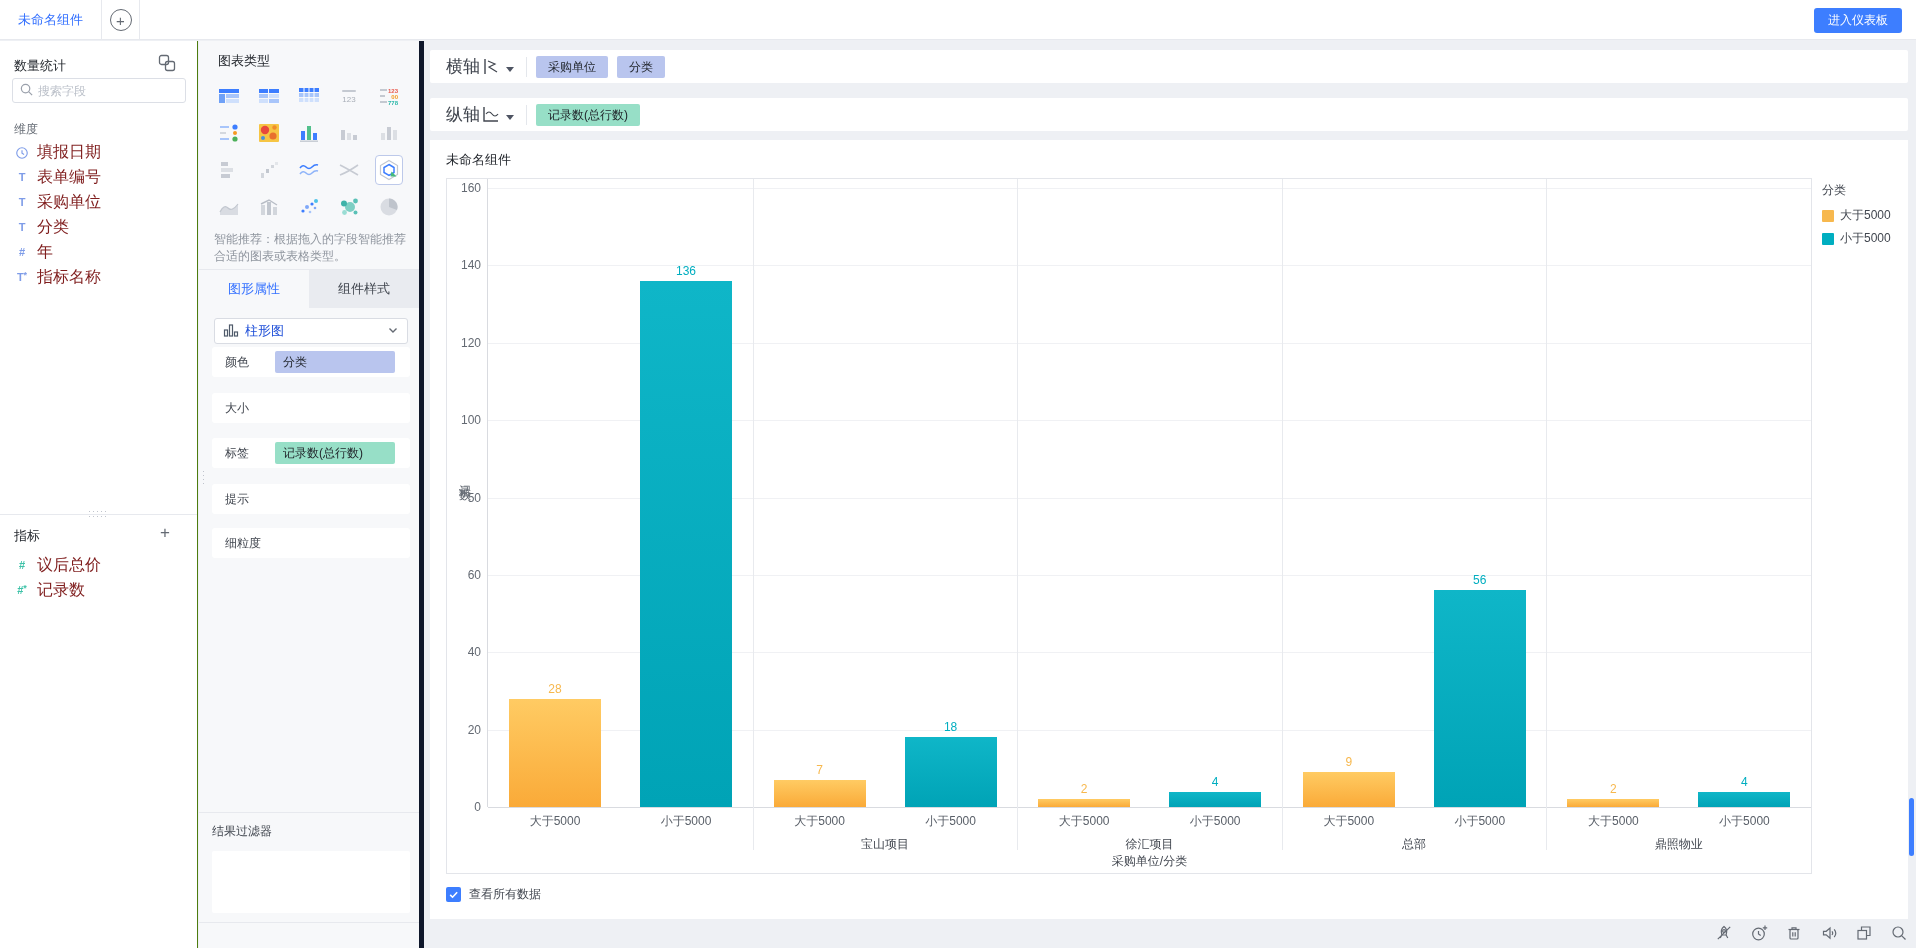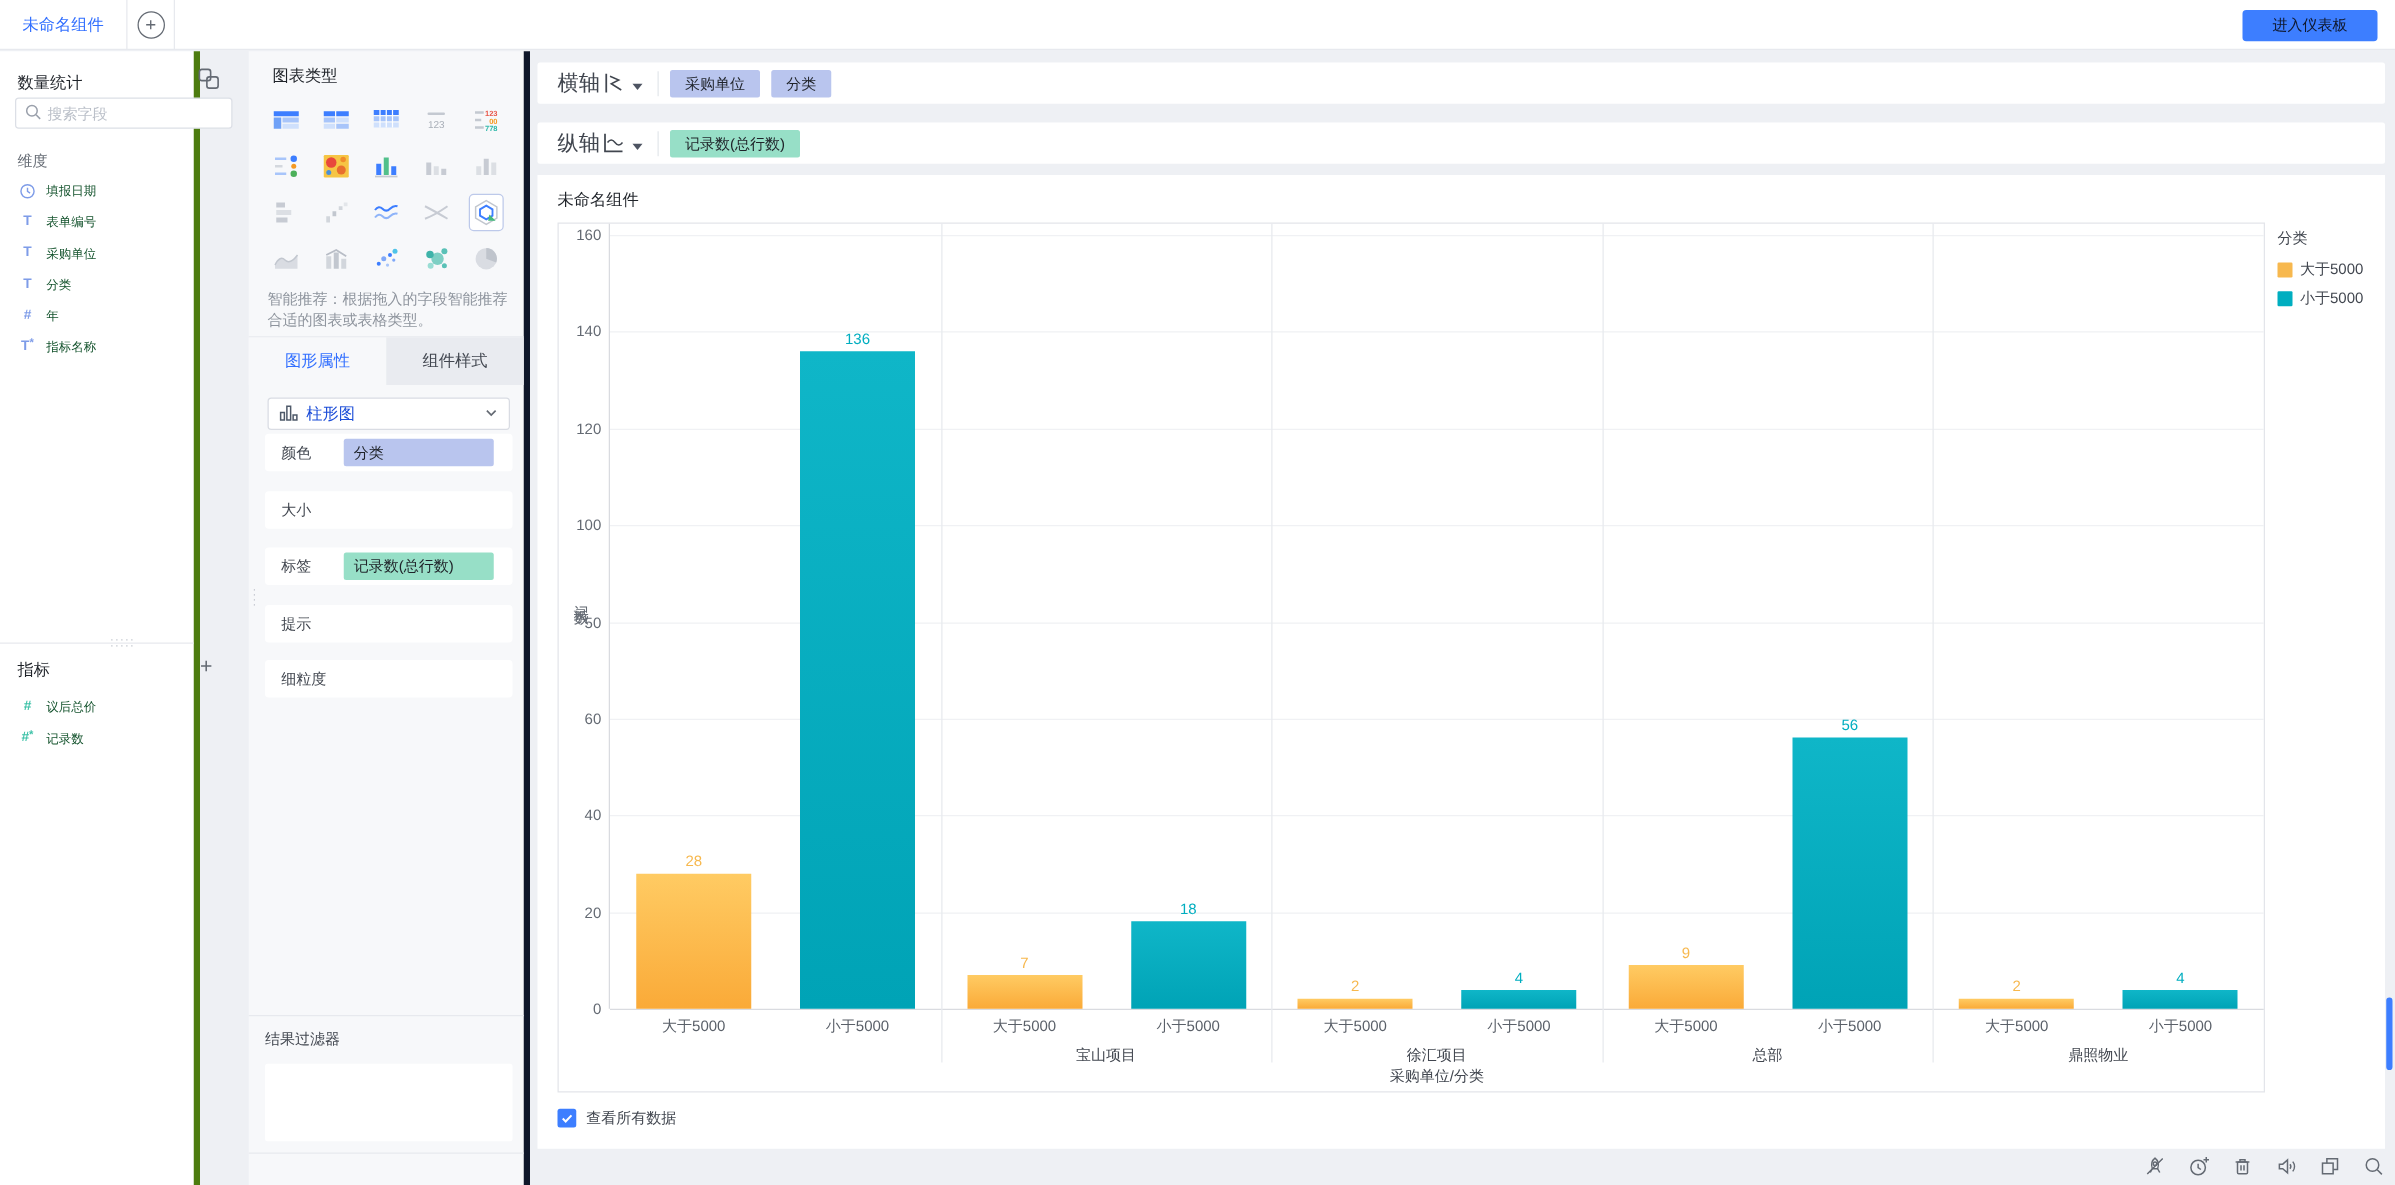--- a/index.html
+++ b/index.html
@@ -9,37 +9,37 @@
     background:#eef0f4; color:#1f2329; position:relative; font-size:12px;
   }
   
   .topbar { position:absolute; top:0; left:0; right:0; height:40px; background:#fff; border-bottom:1px solid #e7e9ee; z-index:9; }
   .tab-active { position:absolute; left:0; top:0; width:102px; height:40px; border-right:1px solid #e7e9ee;
     display:flex; align-items:center; justify-content:center; color:#3370ff; font-size:13px; cursor:pointer; }
   .tab-add { position:absolute; left:102px; top:0; width:38px; height:40px; border-right:1px solid #e7e9ee;
     display:flex; align-items:center; justify-content:center; cursor:pointer; }
   .tab-add .circle { width:22px; height:22px; border:1px solid #646a73; border-radius:50%; color:#646a73;
     display:flex; align-items:center; justify-content:center; font-size:15px; line-height:1; }
-  .enter-btn { position:absolute; right:14px; top:8px; height:25px; padding:0 24px; background:#3d7eff; color:#0f172a;
+  .enter-btn { position:absolute; right:14px; top:8px; height:25px; padding:0 14px; background:#3d7eff; color:#ffffff;
     font-size:12px; border:none; border-radius:3px; cursor:pointer; display:flex; align-items:center; }
   
-  .sidebar { position:absolute; left:0; top:41px; bottom:0; width:160px; background:#fff; border-right:5px solid #4d7c0f; }
+  .sidebar { position:absolute; left:0; top:41px; bottom:0; width:198px; background:#fff; border-right:1px solid #4d7c0f; }
   .sb-title { position:absolute; left:14px; top:16px; font-size:13px; color:#1f2329; }
   .sb-switch { position:absolute; left:158px; top:13px; width:18px; height:18px; cursor:pointer; }
   .search-box { position:absolute; left:12px; top:37px; width:174px; height:25px; border:1px solid #dcdfe6; border-radius:3px;
     background:#fff; display:flex; align-items:center; padding:0 6px; }
   .search-box input { border:none; outline:none; width:130px; font-size:12px; color:#1f2329; margin-left:4px; font-family:inherit; }
   .search-box input::placeholder { color:#bbc0c9; }
   .sec-label { position:absolute; left:14px; font-size:12px; color:#646a73; }
   .field-list { position:absolute; left:0; right:0; }
   .field-item { height:25px; display:flex; align-items:center; padding-left:14px; cursor:pointer; }
   .field-icon { width:16px; display:flex; justify-content:center; }
   .ft { font-size:11px; font-weight:bold; position:relative; line-height:1; }
   .ft .star { font-style:normal; font-size:9px; position:relative; top:-3px; }
-  .field-label { margin-left:7px; font-size:10px; color:#14532d; }
+  .field-label { margin-left:7px; font-size:16px; color:#7f1d1d; }
   .sb-divider { position:absolute; left:0; right:0; top:473px; height:1px; background:#e7e9ee; }
   .sb-handle { position:absolute; left:88px; top:468px; color:#b7bcc5; font-size:9px; letter-spacing:1px; line-height:5px; text-align:center; cursor:row-resize; }
   .measures-title { position:absolute; left:14px; top:486px; font-size:13px; color:#1f2329; }
   .sb-plus { position:absolute; left:160px; top:482px; font-size:17px; color:#646a73; cursor:pointer; }
   
   .panel { position:absolute; left:199px; top:41px; bottom:0; width:225px; background:#f7f8fa; border-right:5px solid #0f172a; }
   .panel-title { position:absolute; left:19px; top:11px; font-size:13px; color:#1f2329; }
   #icon-grid { position:absolute; left:19px; top:40px; width:200px; height:150px; }
   .type-icon { position:absolute; width:28px; height:30px; display:flex; align-items:center; justify-content:center; cursor:pointer; }
   .type-icon.selected { background:#fff; border:1px solid #bdc9ea; border-radius:4px; }

